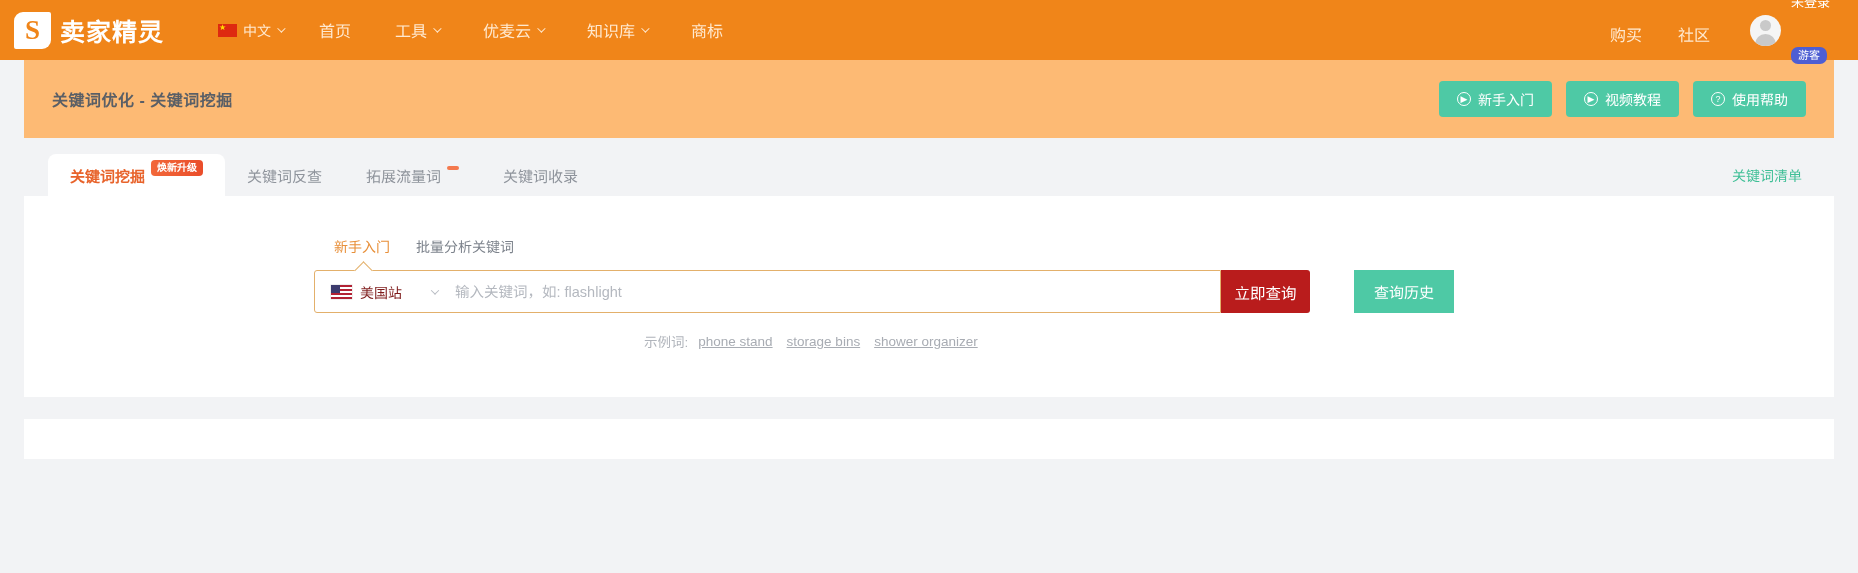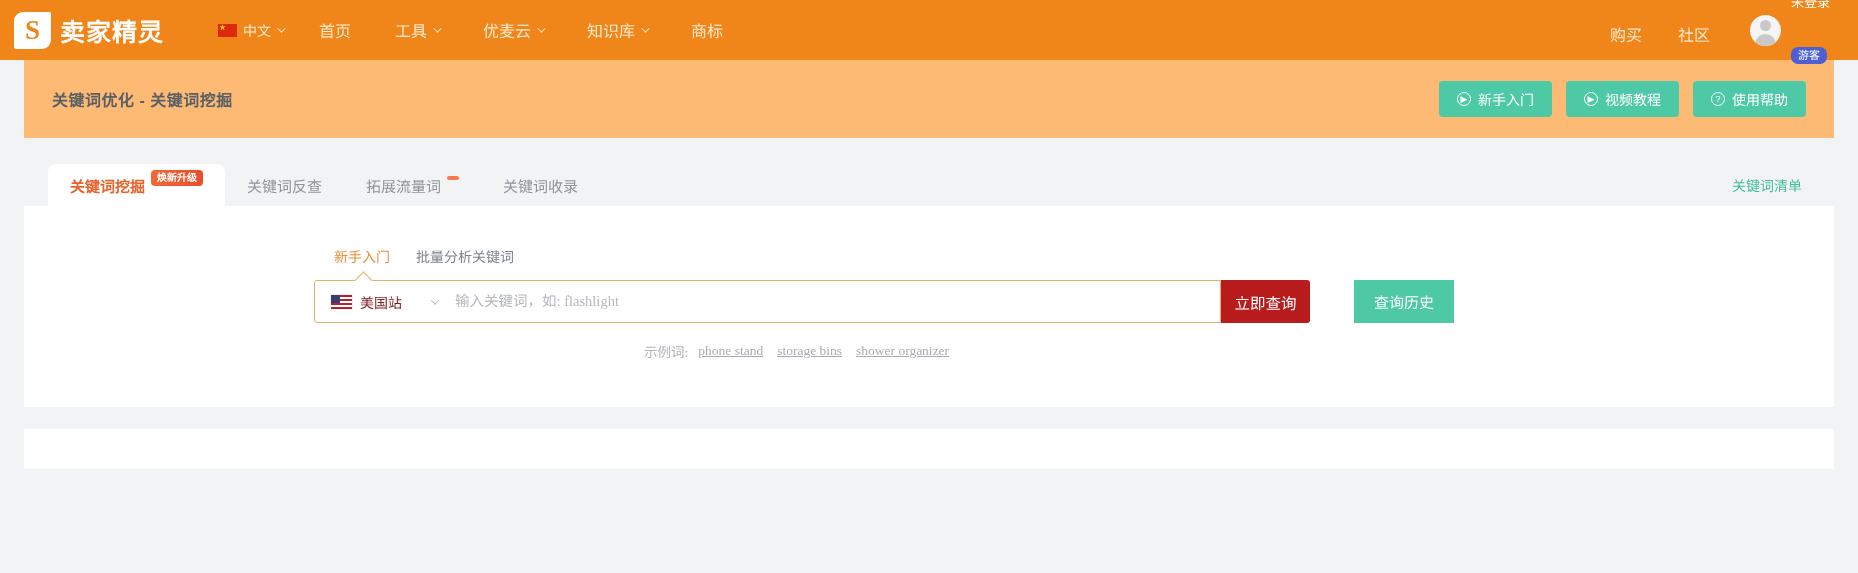--- a/index.html
+++ b/index.html
@@ -173,23 +173,22 @@
     display: inline-flex;
     align-items: center;
     justify-content: center;
     font-size: 9px;
     line-height: 1;
     flex: 0 0 auto;
   }
 
   
   .tabcard {
-    margin: 26px 24px 0;
-    position: relative;
-    font-family: Liberation Serif, serif;
+    margin: 16px 24px 0;
+    position: relative;
   }
   .tabstrip {
     display: flex;
     align-items: flex-end;
     position: relative;
     padding-left: 24px;
   }
   .tab {
     height: 42px;
     display: flex;

